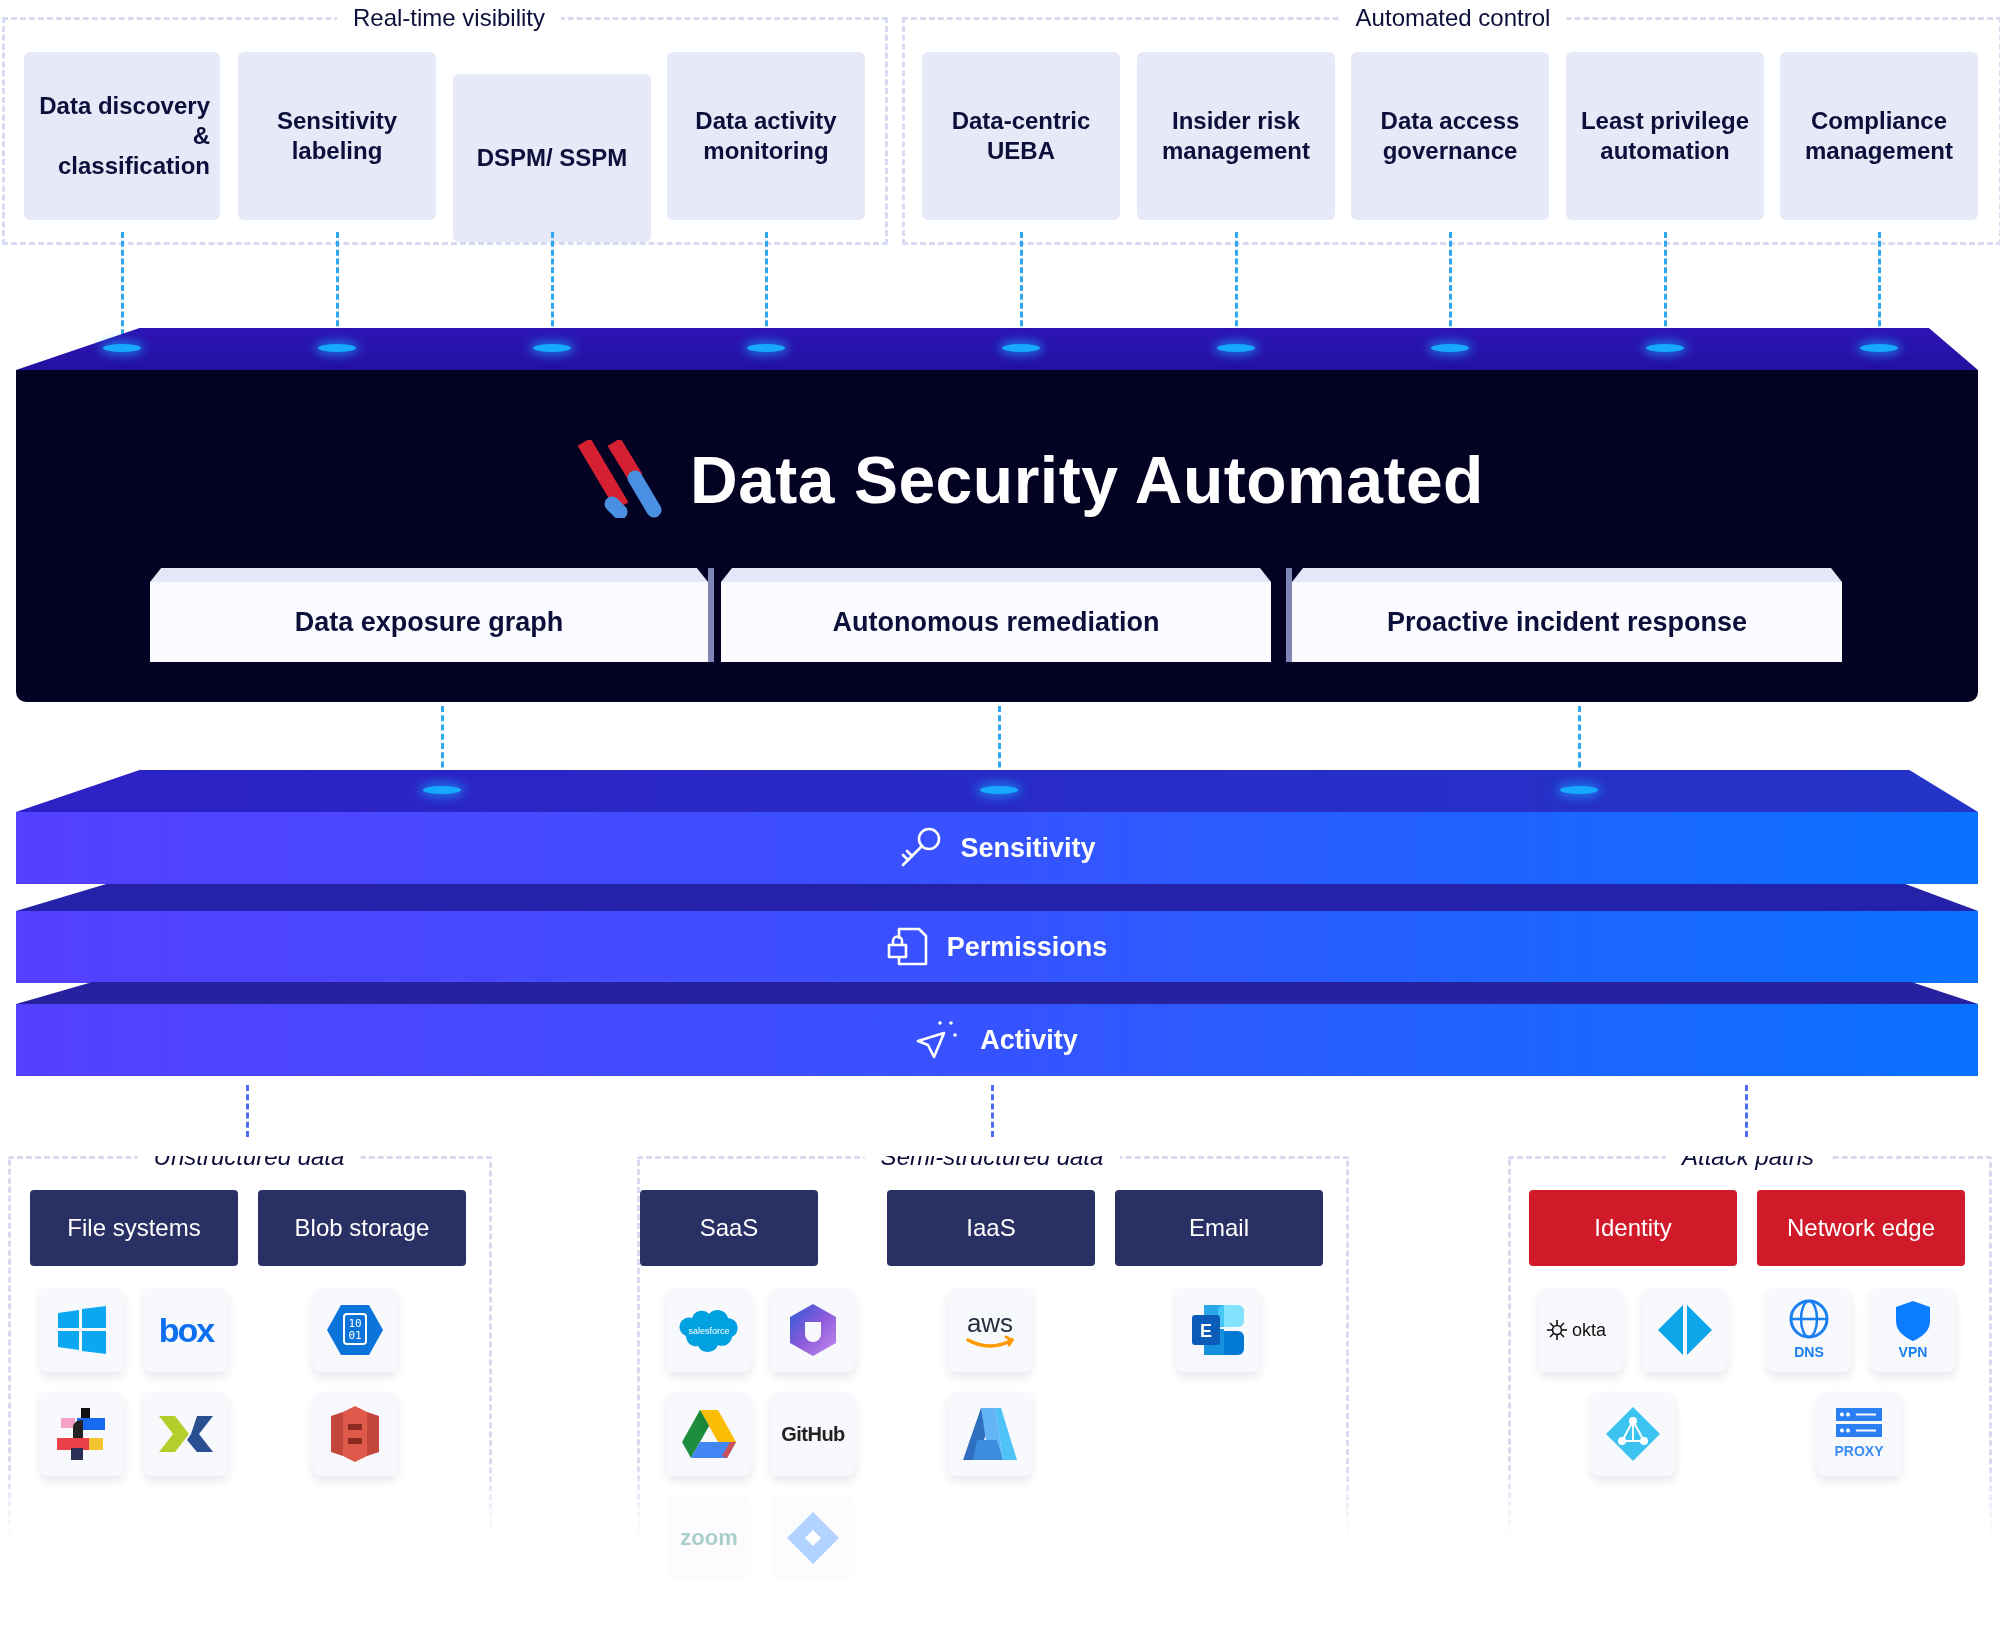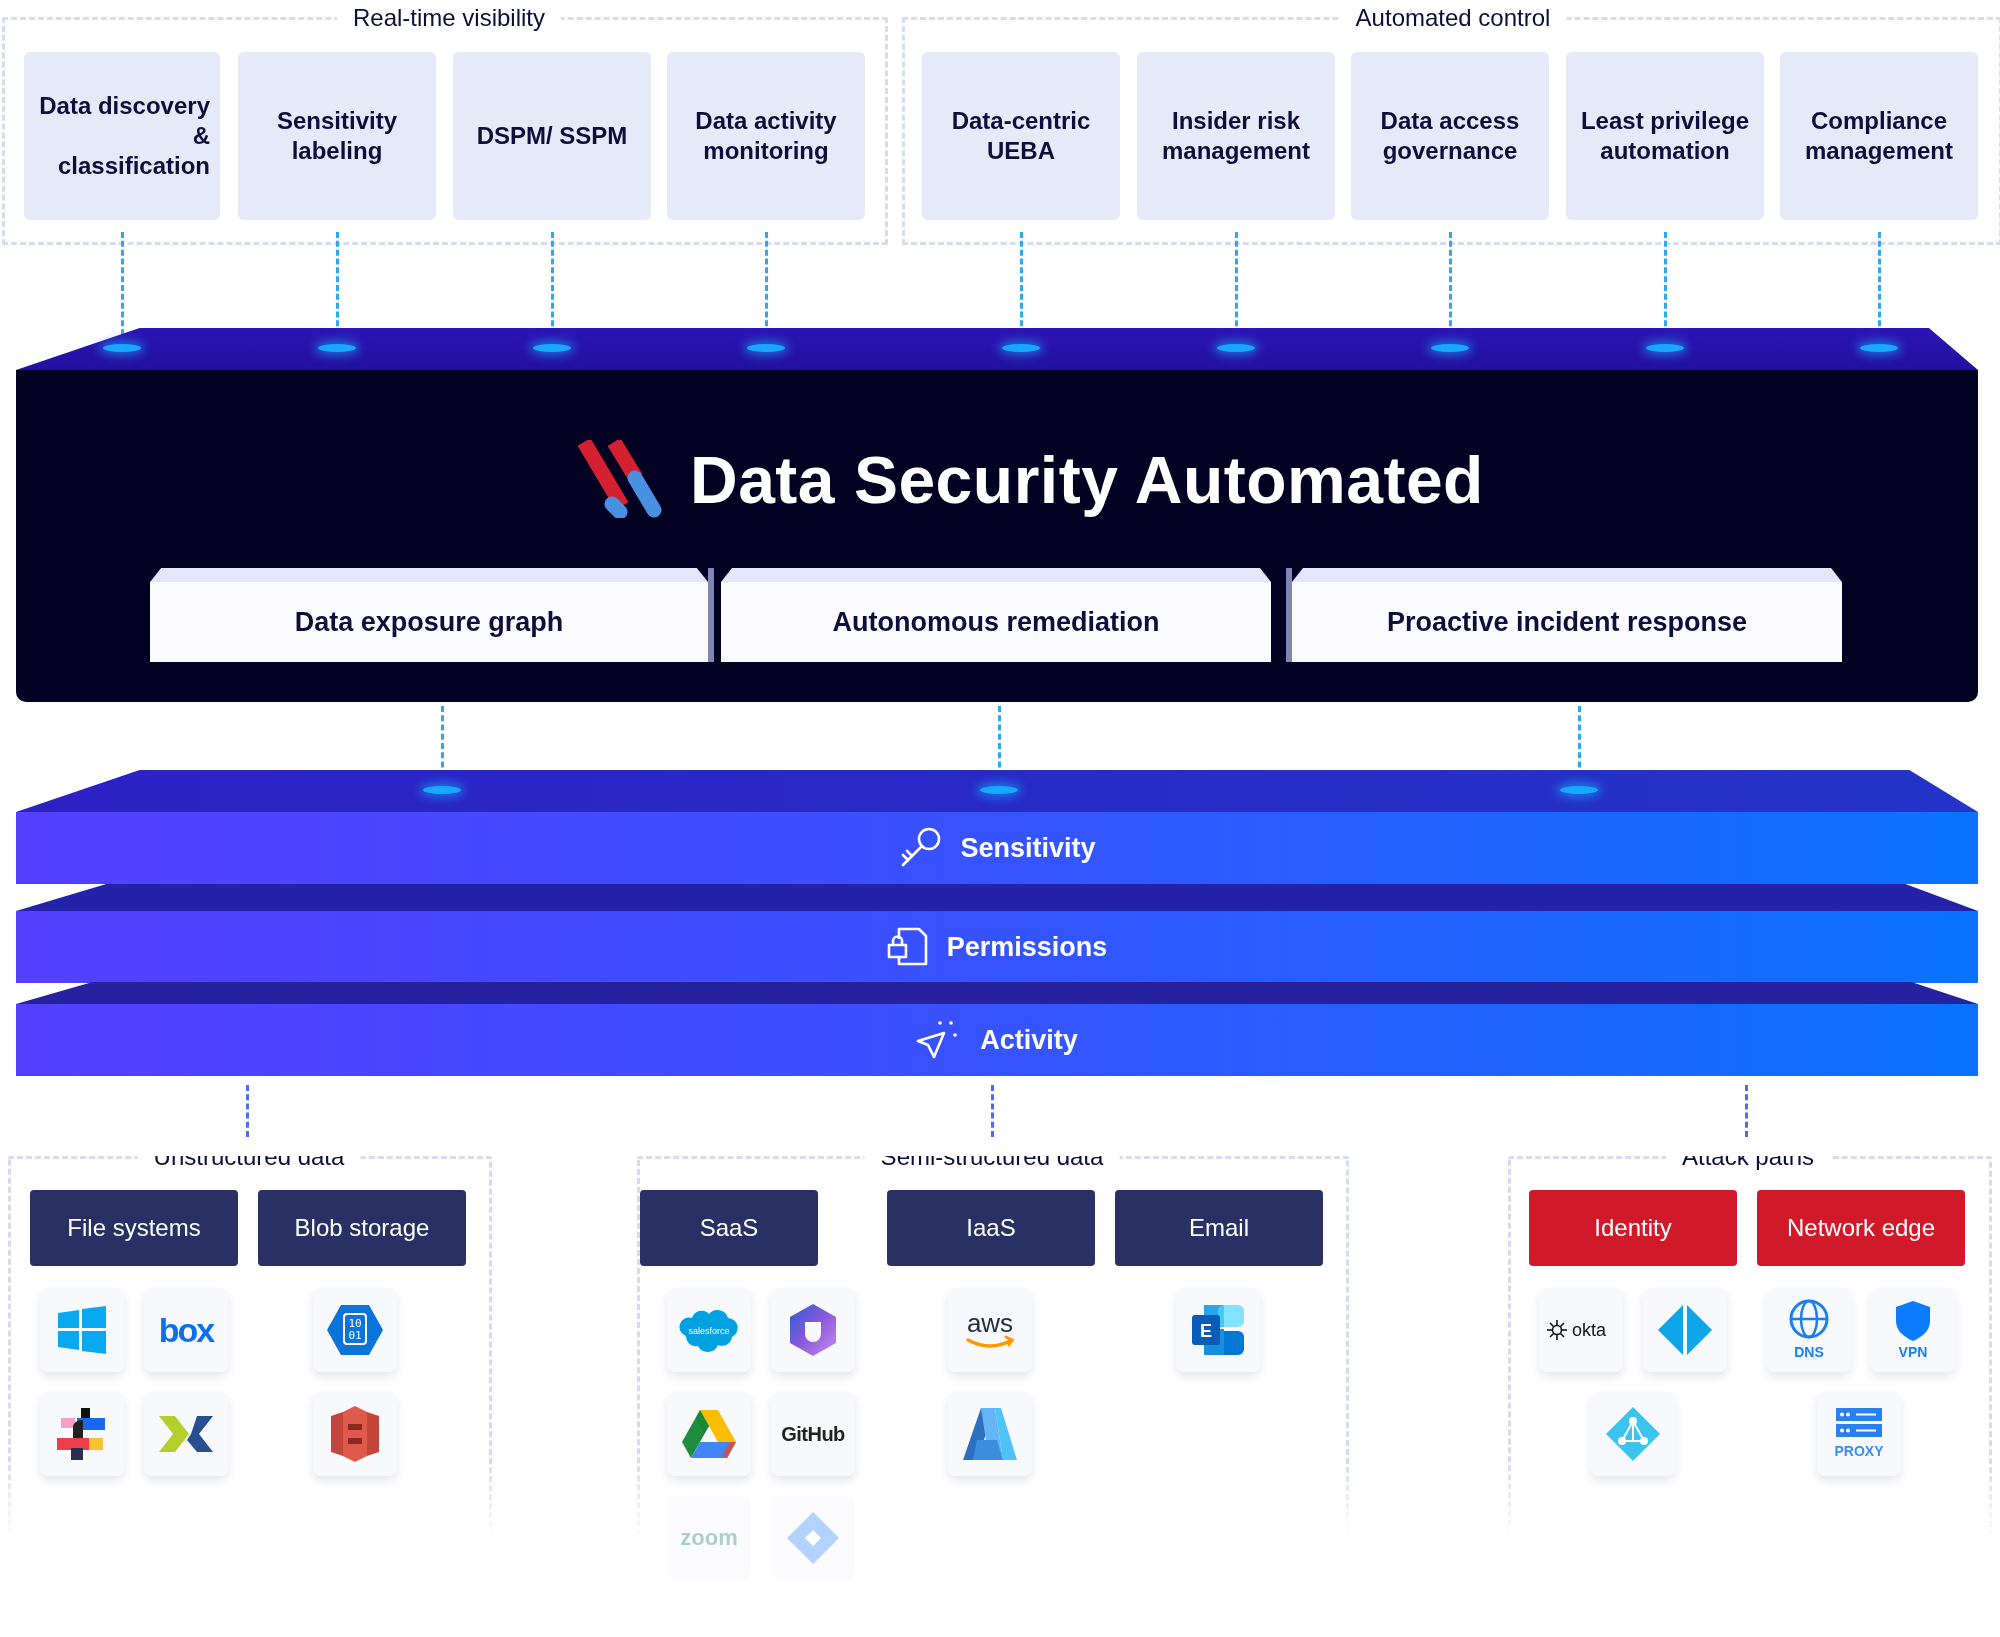--- a/index.html
+++ b/index.html
@@ -1,20 +1,20 @@
 <!DOCTYPE html>
 <html><head>
 <meta charset="utf-8">
 <style>
   html,body{margin:0;padding:0;background:#ffffff;}
   body{width:2000px;height:1637px;position:relative;overflow:hidden;font-family:"Liberation Sans","DejaVu Sans",sans-serif;color:#0d0f3b;}
   .abs{position:absolute;}
   
   .frame{position:absolute;border:3px dashed #d6dbf3;border-radius:2px;}
-  .frame.fade{border-bottom:none;-webkit-mask-image:linear-gradient(to bottom,#000 80%,transparent 100%);mask-image:linear-gradient(to bottom,#000 80%,transparent 100%);}
+  .frame.fade{border-bottom:none;-webkit-mask-image:linear-gradient(to bottom,#000 80%,transparent 100%);mask-image:linear-gradient(to bottom,#000 80%,transparent 100%);font-style:italic;}
   .frame-title{position:absolute;background:#fff;padding:0 16px;font-size:24px;color:#0d0f3b;white-space:nowrap;transform:translateX(-50%);top:-17px;line-height:30px;}
   
   .cap{position:absolute;top:52px;height:168px;background:#e6e9f8;border-radius:6px;display:flex;align-items:center;justify-content:center;text-align:center;font-weight:bold;font-size:24px;line-height:30px;color:#0d0f3b;padding:0 10px;box-sizing:border-box;}
   
   .vline{position:absolute;width:0;border-left:3px dashed #2ea8f0;}
   .dot{position:absolute;width:38px;height:8px;border-radius:50%;background:#17a8ff;box-shadow:0 0 10px 4px rgba(23,168,255,.55);transform:translateX(-50%);}
   
   .platform-top{position:absolute;left:16px;top:328px;width:1962px;height:42px;background:linear-gradient(to bottom,#2d14b6,#2311a0);clip-path:polygon(6.3% 0,97.5% 0,100% 100%,0 100%);}
   .platform{position:absolute;left:16px;top:370px;width:1962px;height:332px;background:#030223;border-radius:0 0 10px 10px;}
   .platform-title{position:absolute;left:690px;top:440px;font-size:66px;font-weight:bold;color:#ffffff;white-space:nowrap;line-height:80px;letter-spacing:0.5px;}
@@ -41,21 +41,21 @@
 
 <div class="frame" style="left:2px;top:17px;width:880px;height:222px;">
   <span class="frame-title" style="left:444px;">Real-time visibility</span>
 </div>
 <div class="cap" style="left:24px;width:196px;text-align:right;">
     <span>Data discovery &amp; classification</span>
   </div>
 <div class="cap" style="left:238px;width:198px;">
     <span>Sensitivity labeling</span>
   </div>
-<div class="cap" style="left:453px;width:198px;">
+<div class="cap" style="left:453px;width:198px;margin-top:22px;">
     <span>DSPM/ SSPM</span>
   </div>
 <div class="cap" style="left:667px;width:198px;">
     <span>Data activity monitoring</span>
   </div>
 
 <div class="frame" style="left:902px;top:17px;width:1094px;height:222px;">
   <span class="frame-title" style="left:548px;">Automated control</span>
 </div>
 <div class="cap" style="left:922px;width:198px;">

